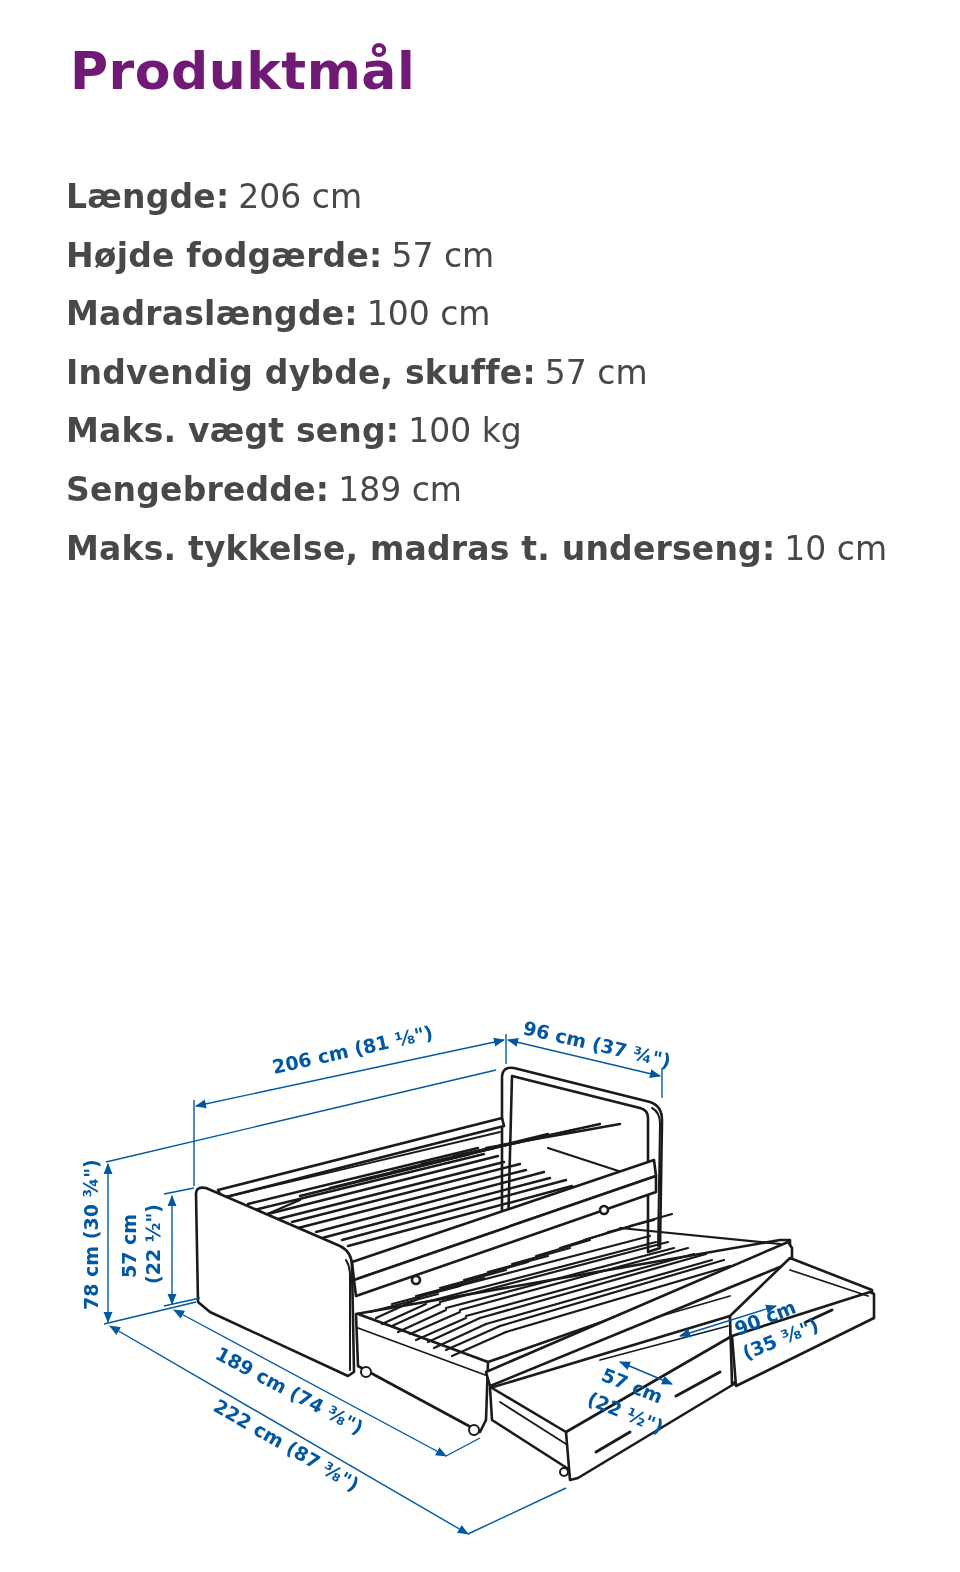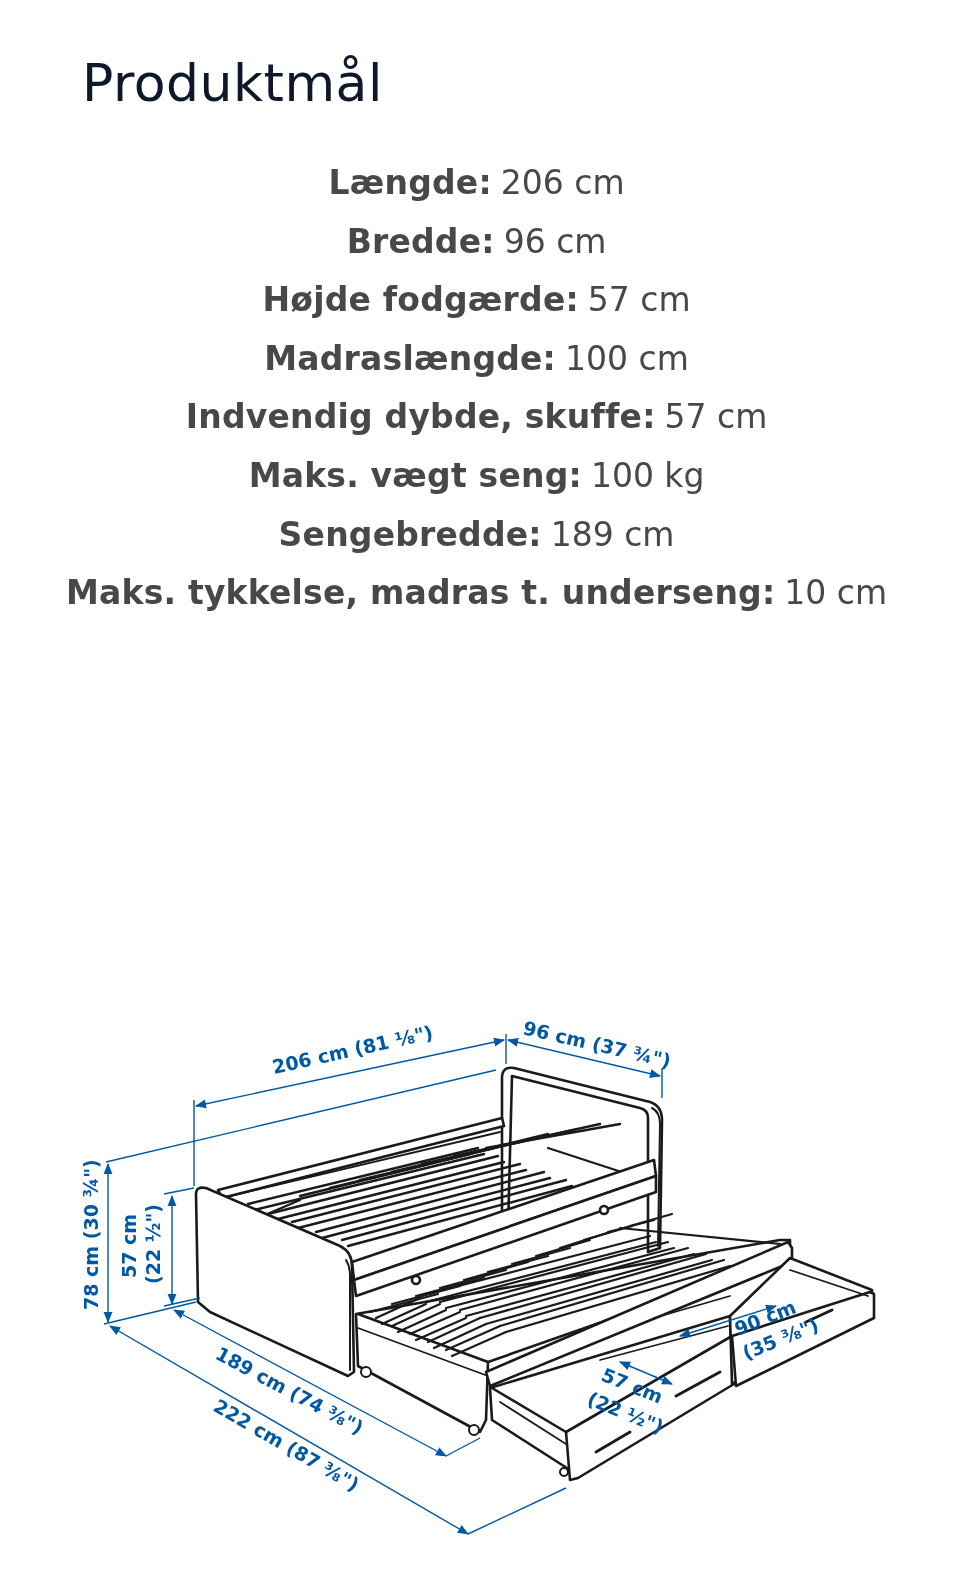--- a/index.html
+++ b/index.html
@@ -12,35 +12,34 @@
       height: 1572px;
       position: relative;
       overflow: hidden;
       font-family: "DejaVu Sans", "Liberation Sans", sans-serif;
       color: #484848;
     }
     .page-title {
       position: absolute;
       left: 66px;
       top: 30px;
-      margin: 16px;
+      margin: 4px;
       font-size: 52px;
-      font-weight: normal;
+      font-weight: bold;
       letter-spacing: 0.5px;
-      color: #0f172a;
+      color: #701a75;
       line-height: 74px;
     }
     .dimension-list {
       position: absolute;
       left: 66px;
-      top: 154px;
+      top: 168px;
       margin: 0;
       padding: 0;
       list-style: none;
-      text-align: center;
     }
     .dimension-item {
       height: 58.6px;
       line-height: 58px;
       font-size: 33px;
       white-space: nowrap;
       color: #484848;
     }
     .dimension-item .lbl {
       font-weight: bold;
@@ -66,21 +65,20 @@
       font-size: 19px;
     }
   </style>
 </head>
 <body>
 
 <h1 class="page-title">Produktmål</h1>
 
 <ul class="dimension-list">
   <li class="dimension-item"><span class="lbl">Længde:</span><span class="val">206 cm</span></li>
-  <li class="dimension-item"><span class="lbl">Bredde:</span><span class="val">96 cm</span></li>
   <li class="dimension-item"><span class="lbl">Højde fodgærde:</span><span class="val">57 cm</span></li>
   <li class="dimension-item"><span class="lbl">Madraslængde:</span><span class="val">100 cm</span></li>
   <li class="dimension-item"><span class="lbl">Indvendig dybde, skuffe:</span><span class="val">57 cm</span></li>
   <li class="dimension-item"><span class="lbl">Maks. vægt seng:</span><span class="val">100 kg</span></li>
   <li class="dimension-item"><span class="lbl">Sengebredde:</span><span class="val">189 cm</span></li>
   <li class="dimension-item"><span class="lbl">Maks. tykkelse, madras t. underseng:</span><span class="val">10 cm</span></li>
 </ul>
 
 <div class="diagram">
   <svg width="960" height="582" viewBox="0 990 960 582" xmlns="http://www.w3.org/2000/svg">

